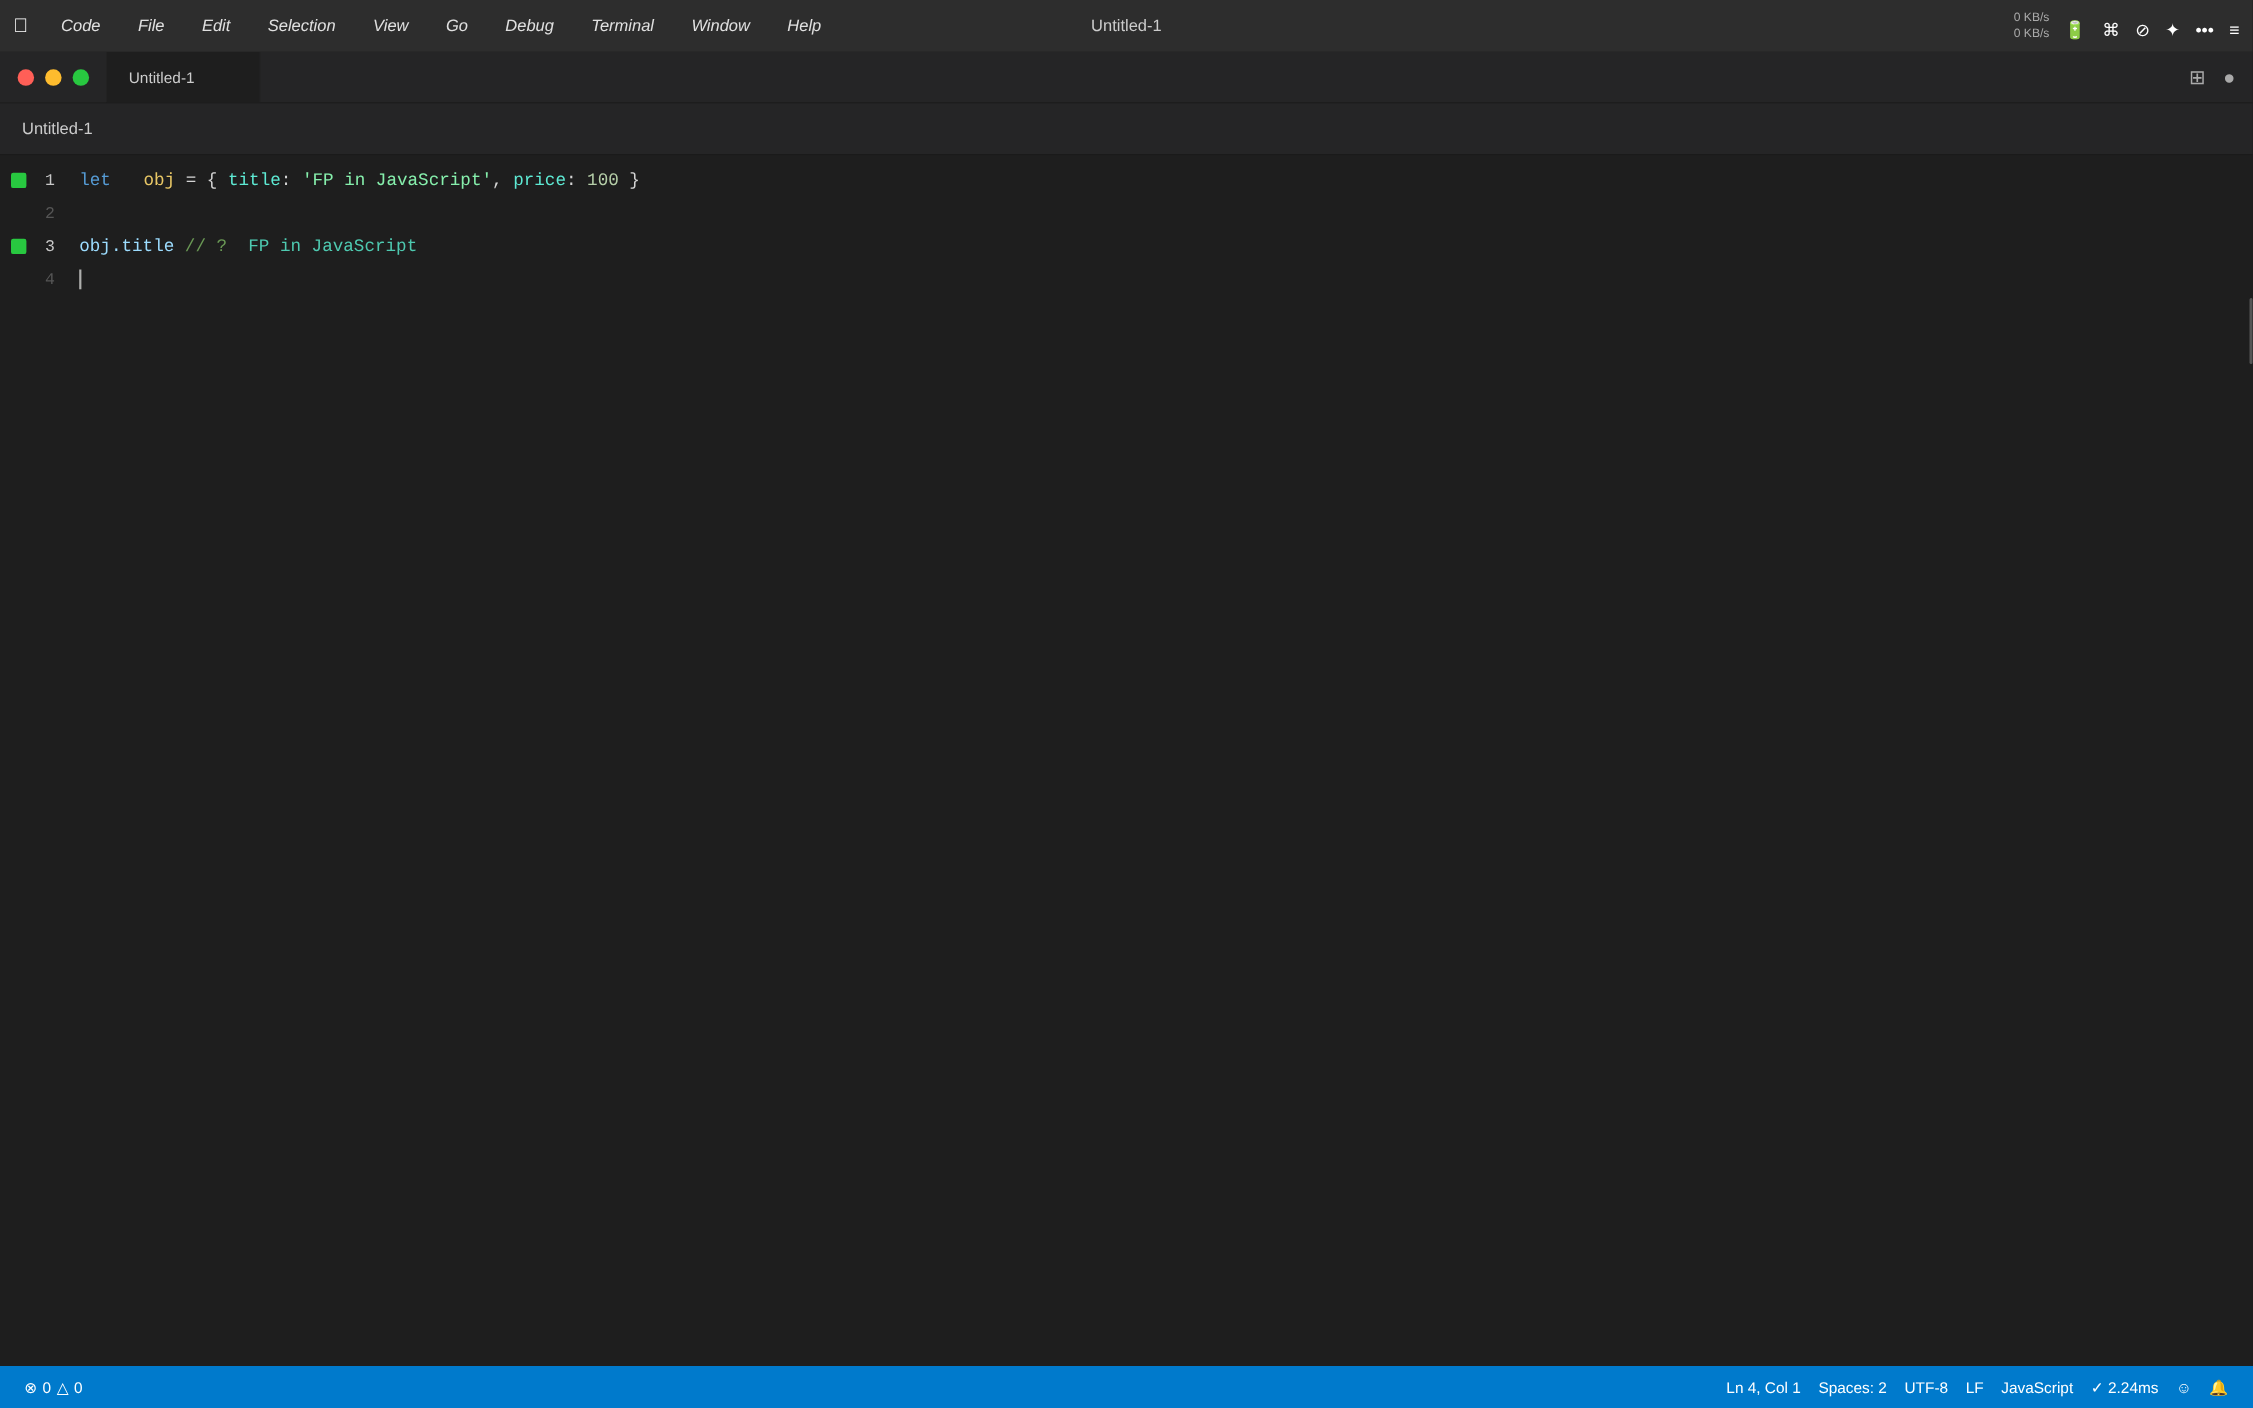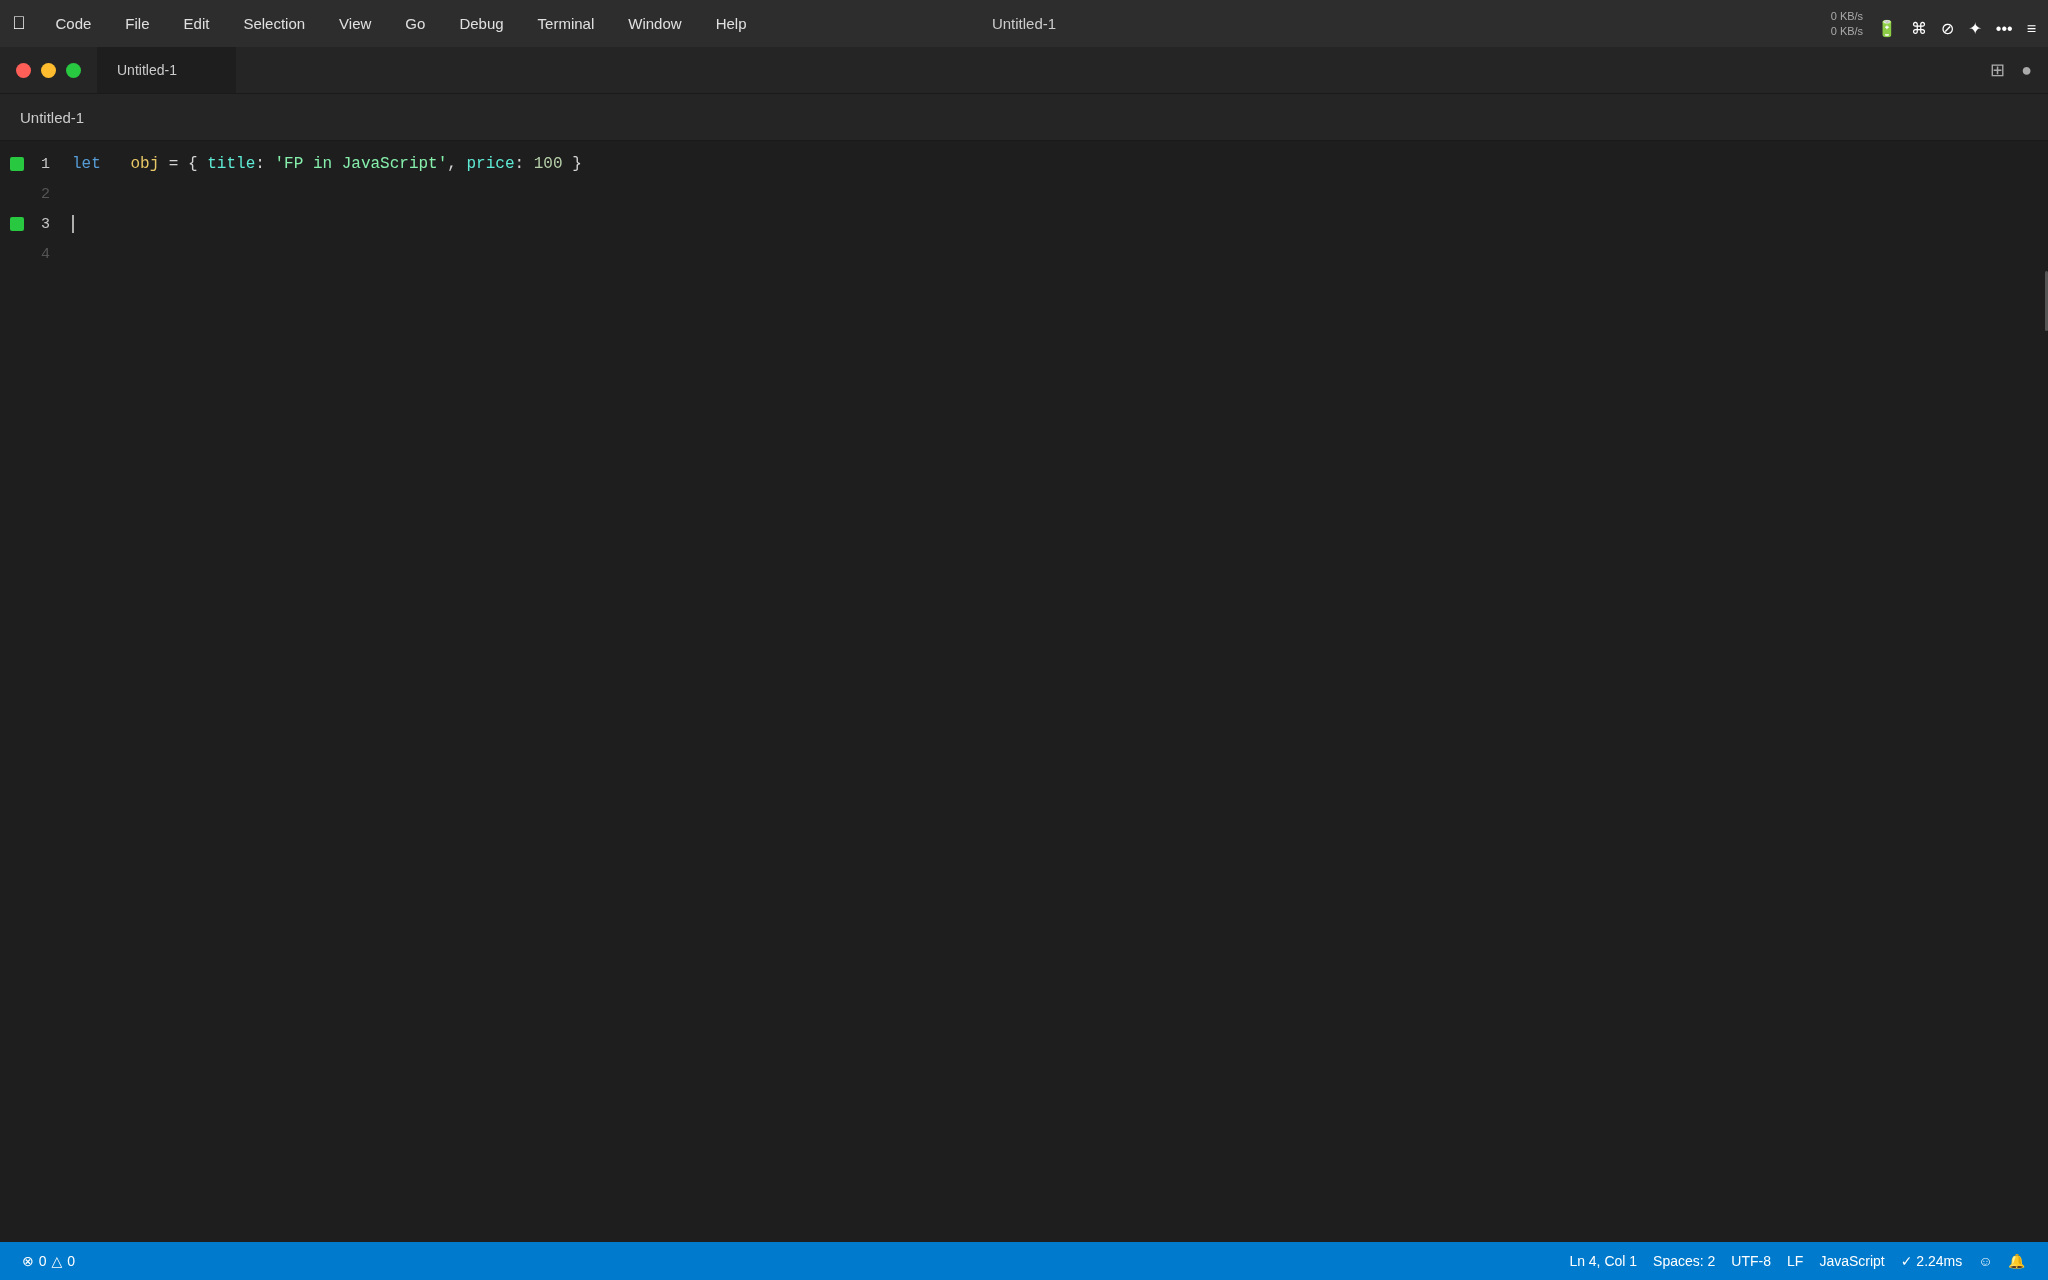--- a/index.html
+++ b/index.html
@@ -30,20 +30,21 @@
       font-size: 18px;
       color: #fff;
       margin-right: 4px;
     }
     .menu-item {
       color: #e0e0e0;
       font-size: 15px;
       padding: 4px 8px;
       cursor: pointer;
       border-radius: 4px;
+      font-style: italic;
     }
     .window-title {
       position: absolute;
       left: 50%;
       transform: translateX(-50%);
       color: #ccc;
       font-size: 15px;
     }
     .menubar-right {
       margin-left: auto;
@@ -315,20 +316,26 @@
       <span class="str">'FP in JavaScript'</span>
       <span style="color:#d4d4d4">, </span>
       <span class="prop">price</span>
       <span style="color:#d4d4d4">: </span>
       <span class="num">100</span>
       <span style="color:#d4d4d4"> }</span>
     </div>
 
     <div class="code-line">&nbsp;</div>
 
+    <div class="code-line">
+      <span class="obj-access">obj.title</span>
+      <span style="color:#6a9955"> // ?</span>
+      <span style="color:#d4d4d4">&nbsp;&nbsp;</span>
+      <span class="inline-val">FP in JavaScript</span>
+    </div>
 
     <div class="code-line">
       <span class="cursor"></span>
     </div>
 
     <div class="scrollbar-hint"></div>
   </div>
 </div>
 
 <div class="status-bar">

